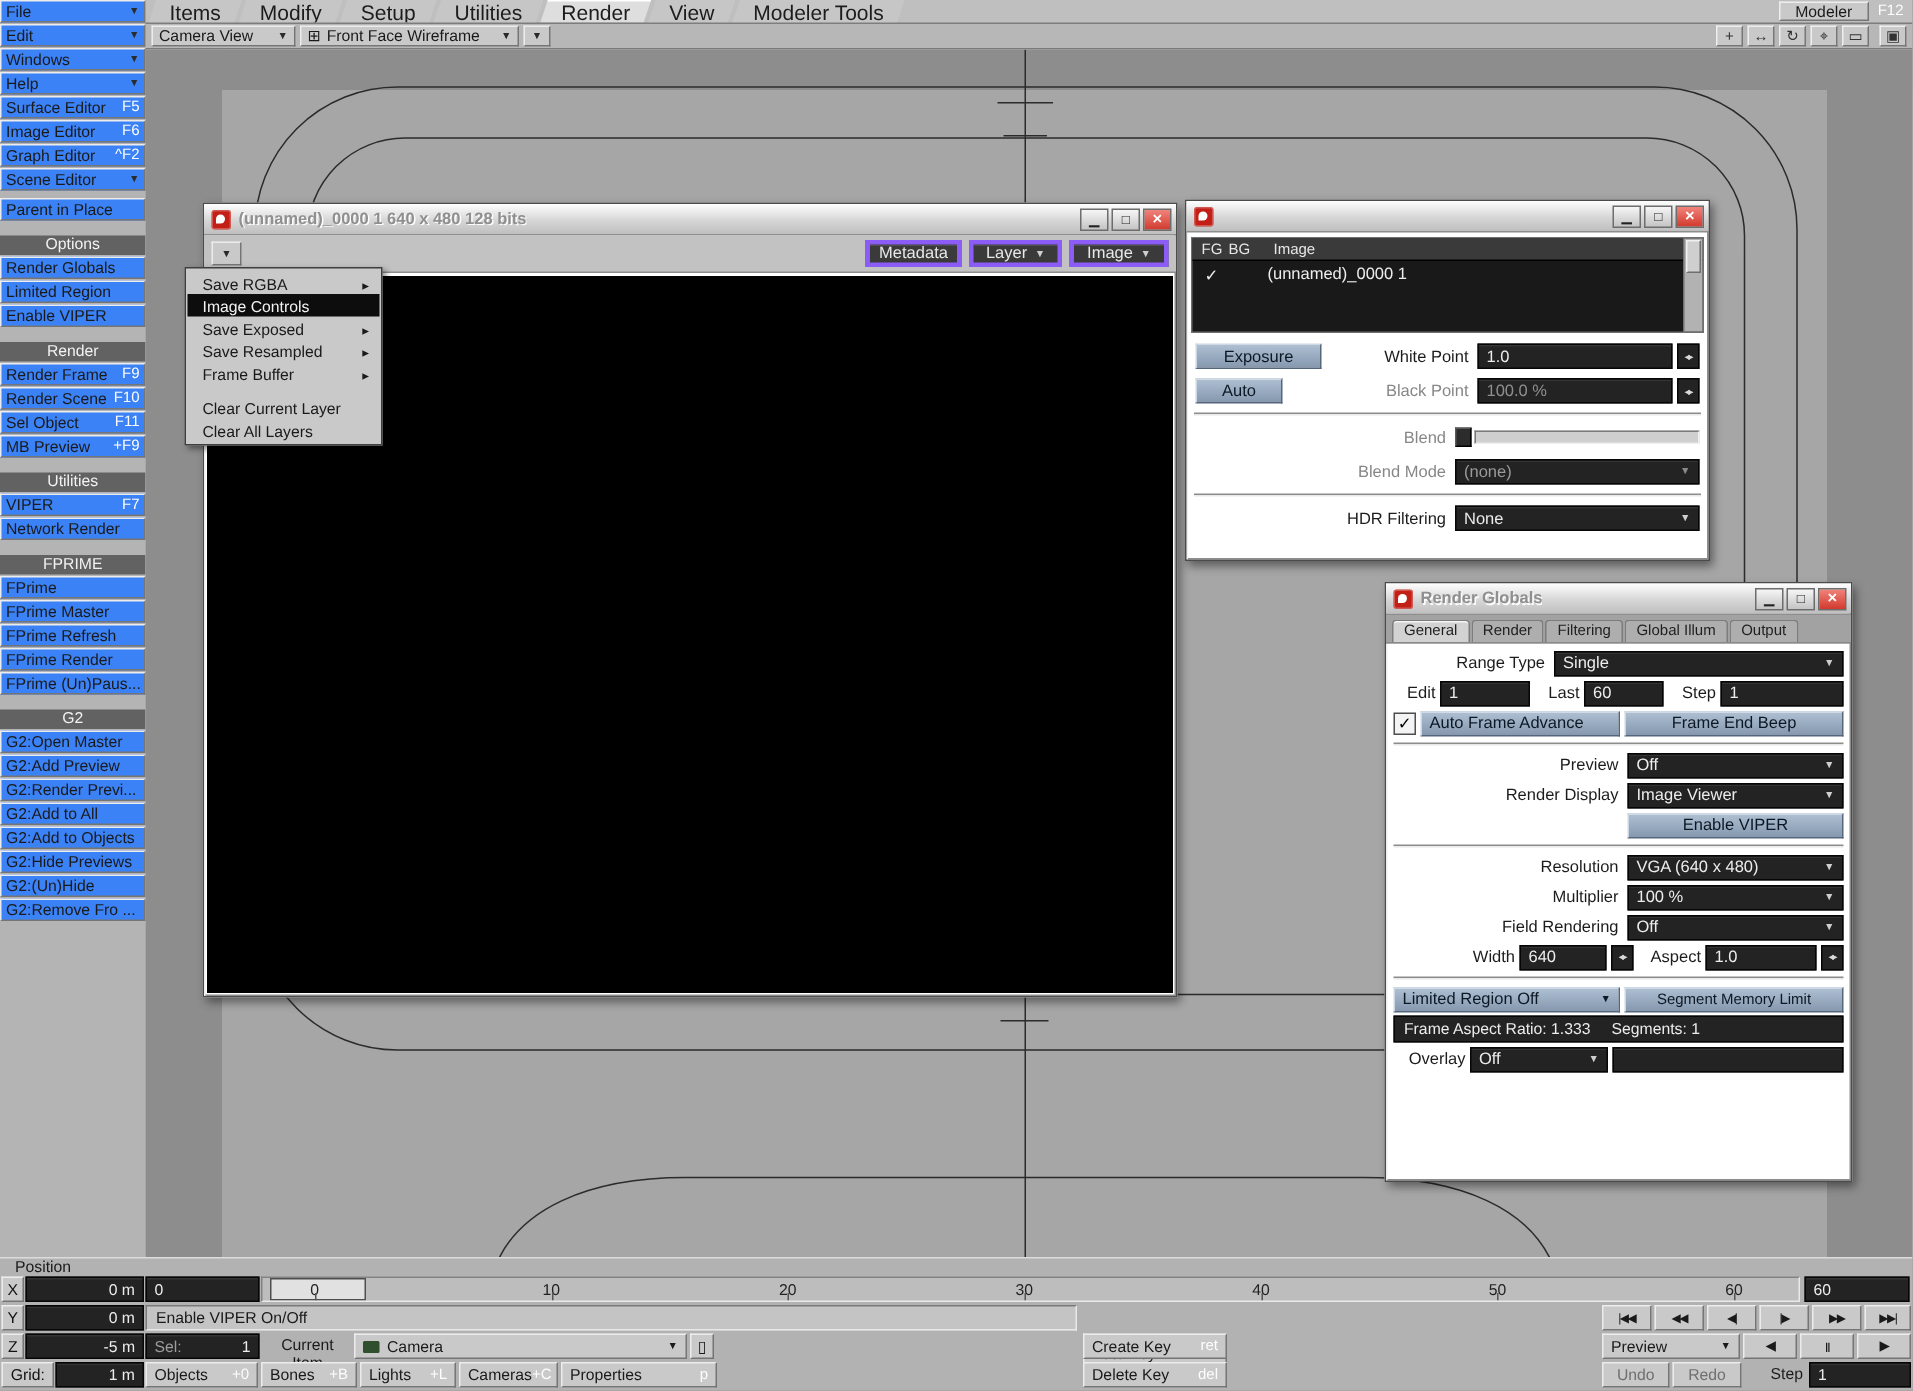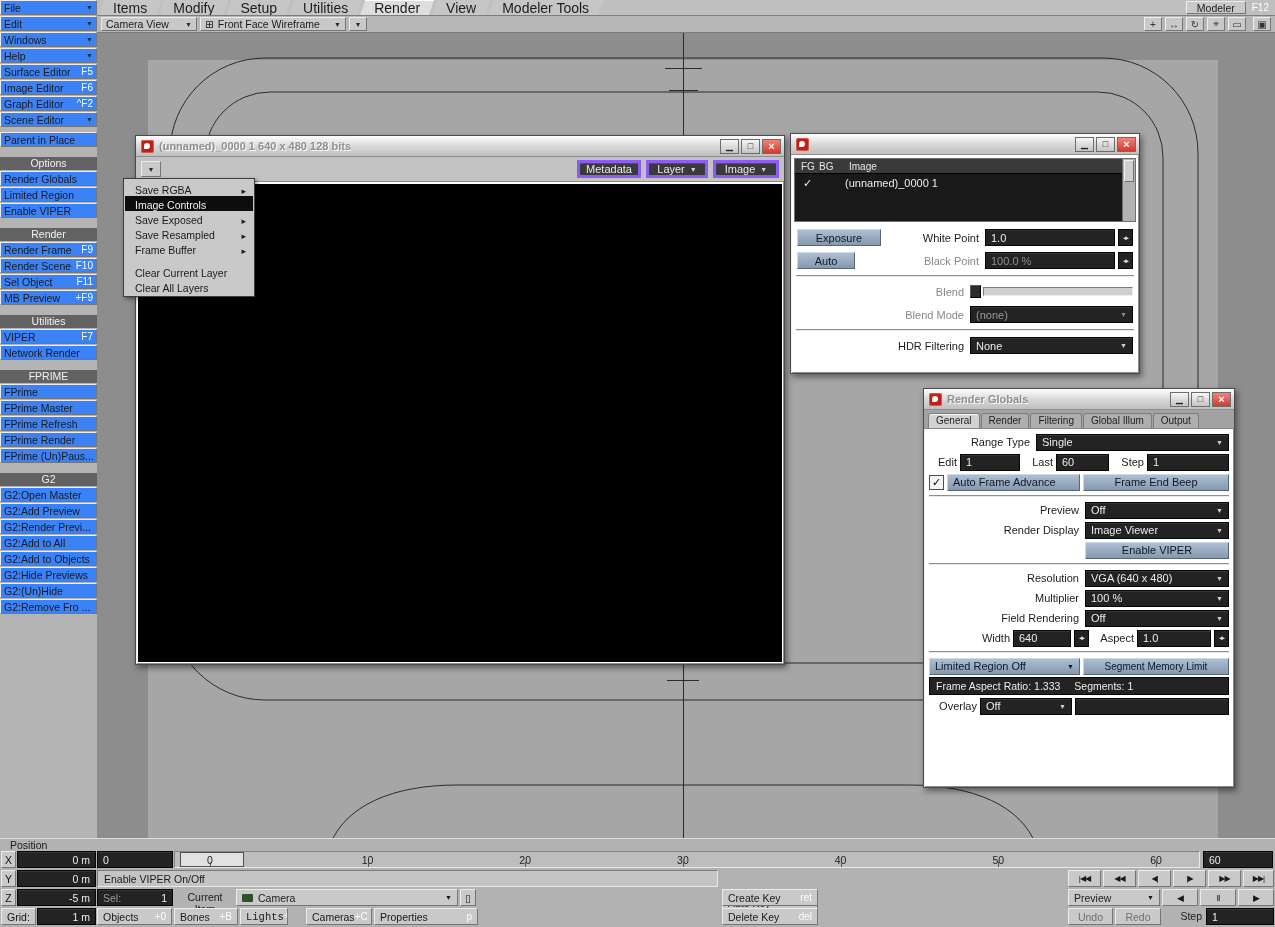--- a/index.html
+++ b/index.html
@@ -637,21 +637,21 @@
     <div class="abs tbtn" style="left:1238px;top:50px;width:36px;height:17px;font-size:9px;">▶</div>
 
     <div class="abs gbtn" style="left:97px;top:69px;width:75px;height:17px;">
         <span>Objects</span>
         <span class="sc">+0</span>
       </div>
     <div class="abs gbtn" style="left:174px;top:69px;width:64px;height:17px;">
         <span>Bones</span>
         <span class="sc">+B</span>
       </div>
-    <div class="abs gbtn" style="left:240px;top:69px;width:48px;height:17px;font-family:Liberation Mono, monospace;">
+    <div class="abs gbtn" style="left:240px;top:69px;width:64px;height:17px;">
         <span>Lights</span>
         <span class="sc">+L</span>
       </div>
     <div class="abs gbtn" style="left:306px;top:69px;width:66px;height:17px;">
         <span>Cameras</span>
         <span class="sc">+C</span>
       </div>
     <div class="abs gbtn" style="left:374px;top:69px;width:104px;height:17px;">
         <span>Properties</span>
         <span class="sc">p</span>

